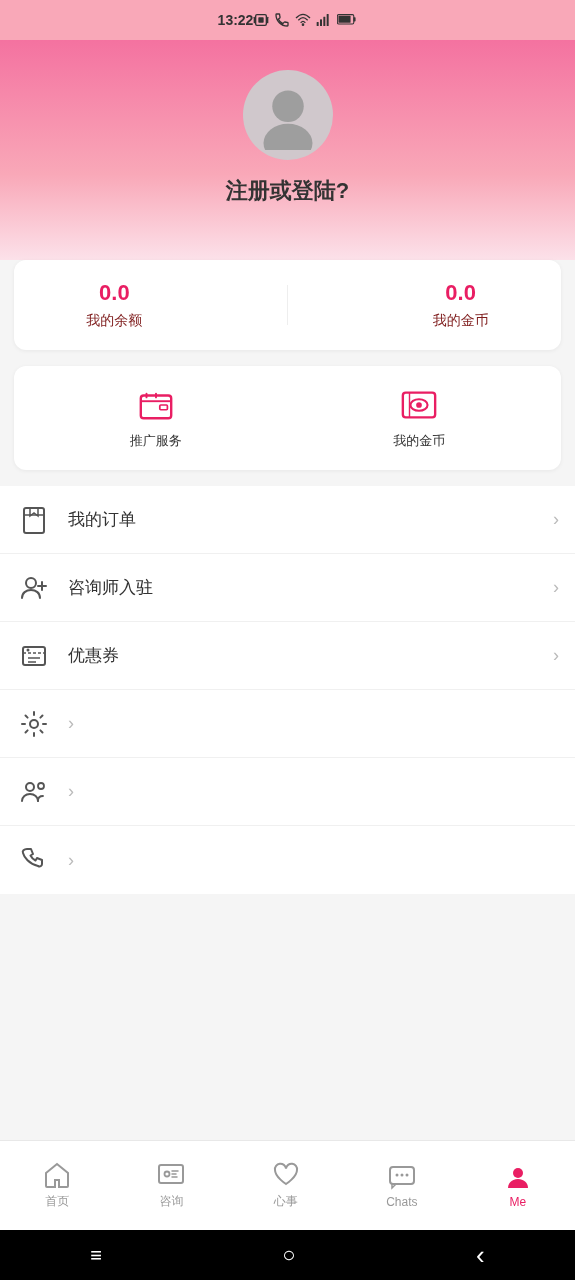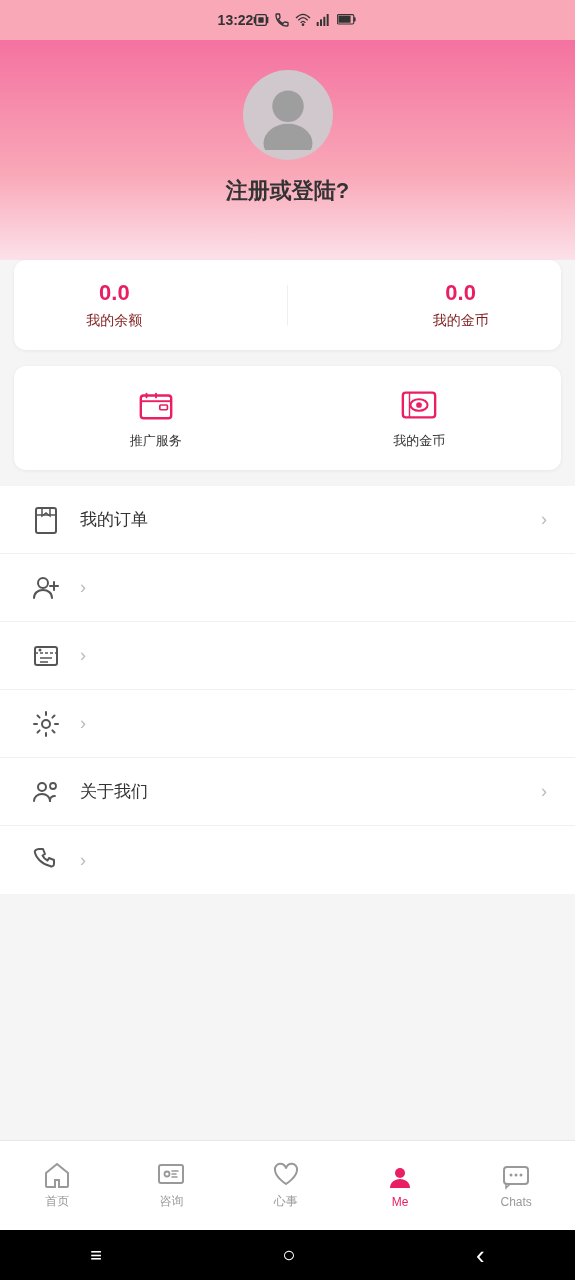--- a/index.html
+++ b/index.html
@@ -130,21 +130,21 @@
     }
 
     
     .menu-list {
       background: #fff;
       margin: 0 0;
     }
     .menu-item {
       display: flex;
       align-items: center;
-      padding: 0 28px;
+      padding: 0 16px;
       height: 68px;
       border-bottom: 1px solid #f0f0f0;
       cursor: pointer;
       background: #fff;
     }
     .menu-item:last-child {
       border-bottom: none;
     }
     .menu-icon-wrap {
       width: 36px;
@@ -339,33 +339,35 @@
 
     <div class="menu-item">
       <div class="menu-icon-wrap">
         <svg viewBox="0 0 28 28" fill="none" xmlns="http://www.w3.org/2000/svg">
           <circle cx="11" cy="9" r="5" stroke="#555" stroke-width="2" fill="none"></circle>
           <path d="M2 24c0-5 4-8 9-8s9 3 9 8" stroke="#555" stroke-width="2" fill="none" stroke-linecap="round"></path>
           <line x1="22" y1="8" x2="22" y2="16" stroke="#555" stroke-width="2" stroke-linecap="round"></line>
           <line x1="18" y1="12" x2="26" y2="12" stroke="#555" stroke-width="2" stroke-linecap="round"></line>
         </svg>
       </div>
+      <span class="menu-text">咨询师入驻</span>
       <span class="menu-arrow">›</span>
     </div>
 
     <div class="menu-item">
       <div class="menu-icon-wrap">
         <svg viewBox="0 0 28 28" fill="none" xmlns="http://www.w3.org/2000/svg">
           <rect x="3" y="5" width="22" height="18" rx="2" stroke="#555" stroke-width="2" fill="none"></rect>
           <path d="M3 11h22" stroke="#555" stroke-width="1.5" stroke-dasharray="3 2"></path>
           <circle cx="8" cy="8" r="1.5" fill="#555"></circle>
           <line x1="8" y1="16" x2="20" y2="16" stroke="#555" stroke-width="1.5"></line>
           <line x1="8" y1="20" x2="16" y2="20" stroke="#555" stroke-width="1.5"></line>
         </svg>
       </div>
+      <span class="menu-text">优惠券</span>
       <span class="menu-arrow">›</span>
     </div>
 
     <div class="menu-item">
       <div class="menu-icon-wrap">
         <svg viewBox="0 0 28 28" fill="none" xmlns="http://www.w3.org/2000/svg">
           <circle cx="14" cy="14" r="4" stroke="#555" stroke-width="2" fill="none"></circle>
           <path d="M14 2v3M14 23v3M2 14h3M23 14h3M5.5 5.5l2.1 2.1M20.4 20.4l2.1 2.1M5.5 22.5l2.1-2.1M20.4 7.6l2.1-2.1" stroke="#555" stroke-width="2" stroke-linecap="round"></path>
         </svg>
       </div>
@@ -374,21 +376,20 @@
 
     <div class="menu-item">
       <div class="menu-icon-wrap">
         <svg viewBox="0 0 28 28" fill="none" xmlns="http://www.w3.org/2000/svg">
           <circle cx="10" cy="9" r="4" stroke="#555" stroke-width="2" fill="none"></circle>
           <path d="M2 23c0-4 3.5-7 8-7s8 3 8 7" stroke="#555" stroke-width="2" fill="none" stroke-linecap="round"></path>
           <circle cx="21" cy="8" r="3" stroke="#555" stroke-width="1.8" fill="none"></circle>
           <path d="M18 23c0-3 2-5 5-5" stroke="#555" stroke-width="1.8" fill="none" stroke-linecap="round"></path>
         </svg>
       </div>
-      <span class="menu-text">关于我们</span>
       <span class="menu-arrow">›</span>
     </div>
 
     <div class="menu-item">
       <div class="menu-icon-wrap">
         <svg viewBox="0 0 28 28" fill="none" xmlns="http://www.w3.org/2000/svg">
           <path d="M7 3h4l2 5-2.5 1.5c1 2 3 4 5 5L17 12l5 2v4c0 2-2 3-4 2C9 18 4 11 3 7c-1-2 1-4 4-4z" stroke="#555" stroke-width="2" fill="none" stroke-linejoin="round"></path>
         </svg>
       </div>
       <span class="menu-arrow">›</span>
@@ -415,40 +416,40 @@
       <path d="M15 10h6M15 13h4M15 16h5" stroke="#999" stroke-width="1.5" stroke-linecap="round"></path>
     </svg>
     <span class="nav-label">咨询</span>
   </div>
 
   <div class="nav-item">
     <svg viewBox="0 0 28 28" fill="none" xmlns="http://www.w3.org/2000/svg">
       <path d="M14 23S3 16 3 9a5 5 0 0111-1.5A5 5 0 0125 9c0 7-11 14-11 14z" stroke="#999" stroke-width="2" fill="none"></path>
     </svg>
     <span class="nav-label">心事</span>
-  </div>
-
-  <div class="nav-item active">
-    <svg viewBox="0 0 28 28" fill="none" xmlns="http://www.w3.org/2000/svg">
-      <circle cx="14" cy="10" r="5" fill="#e91e63"></circle>
-      <path d="M4 25c0-5.5 4.5-9 10-9s10 3.5 10 9" fill="#e91e63"></path>
-    </svg>
-    <span class="nav-label" style="color:#e91e63;">Me</span>
   </div>
 
   <div class="nav-item">
     <svg viewBox="0 0 28 28" fill="none" xmlns="http://www.w3.org/2000/svg">
       <rect x="2" y="4" width="24" height="17" rx="3" stroke="#999" stroke-width="2" fill="none"></rect>
       <circle cx="9" cy="12" r="1.5" fill="#999"></circle>
       <circle cx="14" cy="12" r="1.5" fill="#999"></circle>
       <circle cx="19" cy="12" r="1.5" fill="#999"></circle>
       <path d="M8 21l-4 4v-4" stroke="#999" stroke-width="1.5" fill="none"></path>
     </svg>
     <span class="nav-label">Chats</span>
   </div>
 
+  <div class="nav-item active">
+    <svg viewBox="0 0 28 28" fill="none" xmlns="http://www.w3.org/2000/svg">
+      <circle cx="14" cy="10" r="5" fill="#e91e63"></circle>
+      <path d="M4 25c0-5.5 4.5-9 10-9s10 3.5 10 9" fill="#e91e63"></path>
+    </svg>
+    <span class="nav-label" style="color:#e91e63;">Me</span>
+  </div>
+
 </div>
 
 <div class="sys-nav">
   <span class="sys-nav-btn">≡</span>
   <span class="sys-nav-btn" style="font-size:22px;">○</span>
   <span class="sys-nav-btn" style="font-size:26px;">‹</span>
 </div>
 
 </body></html>

